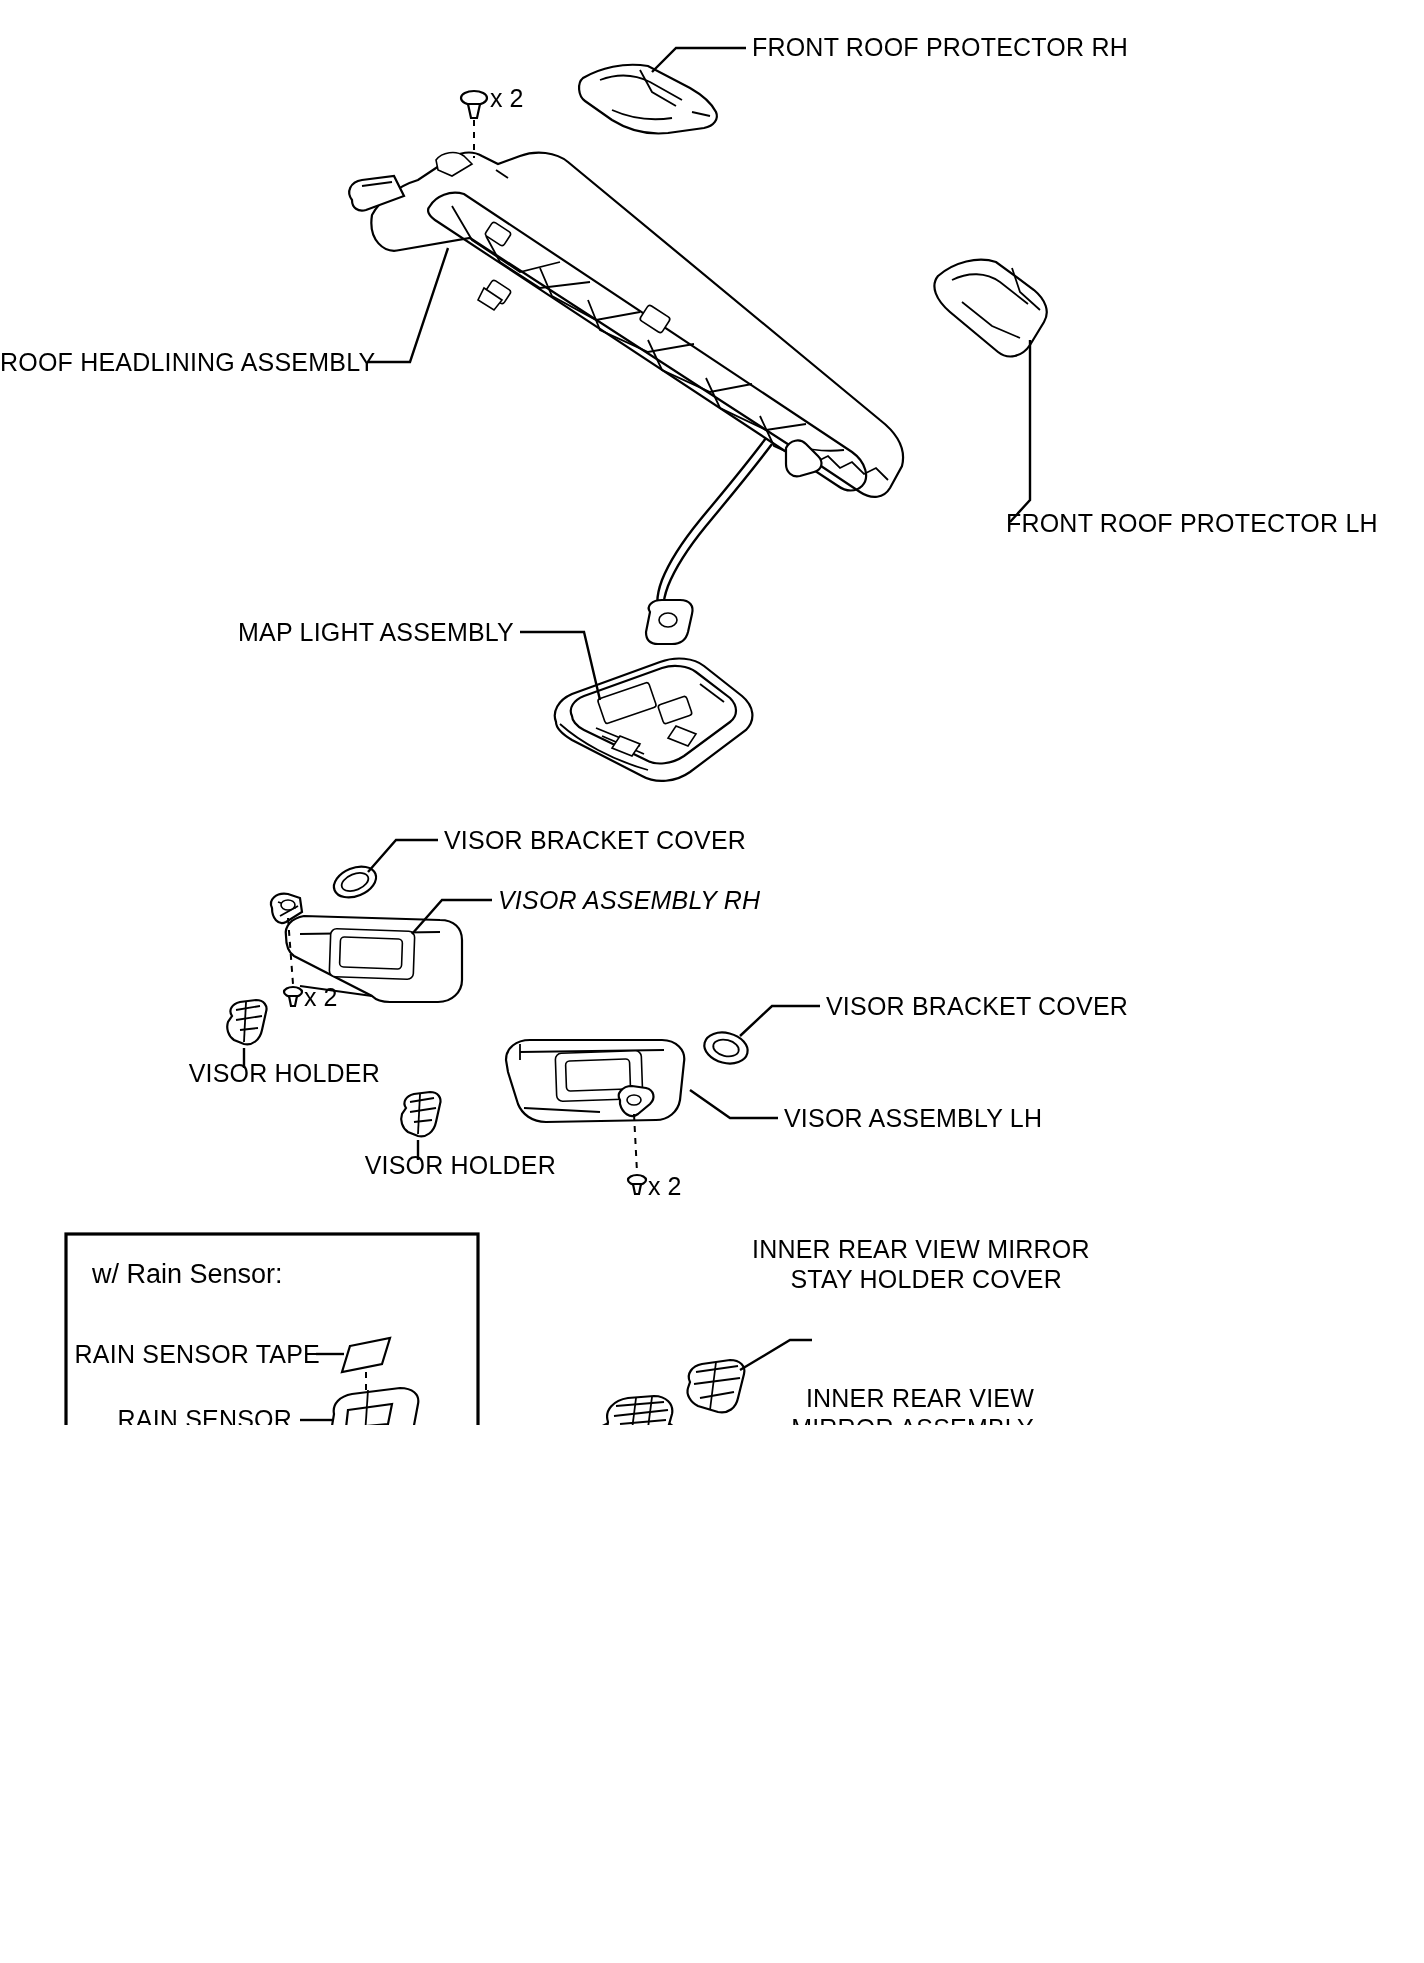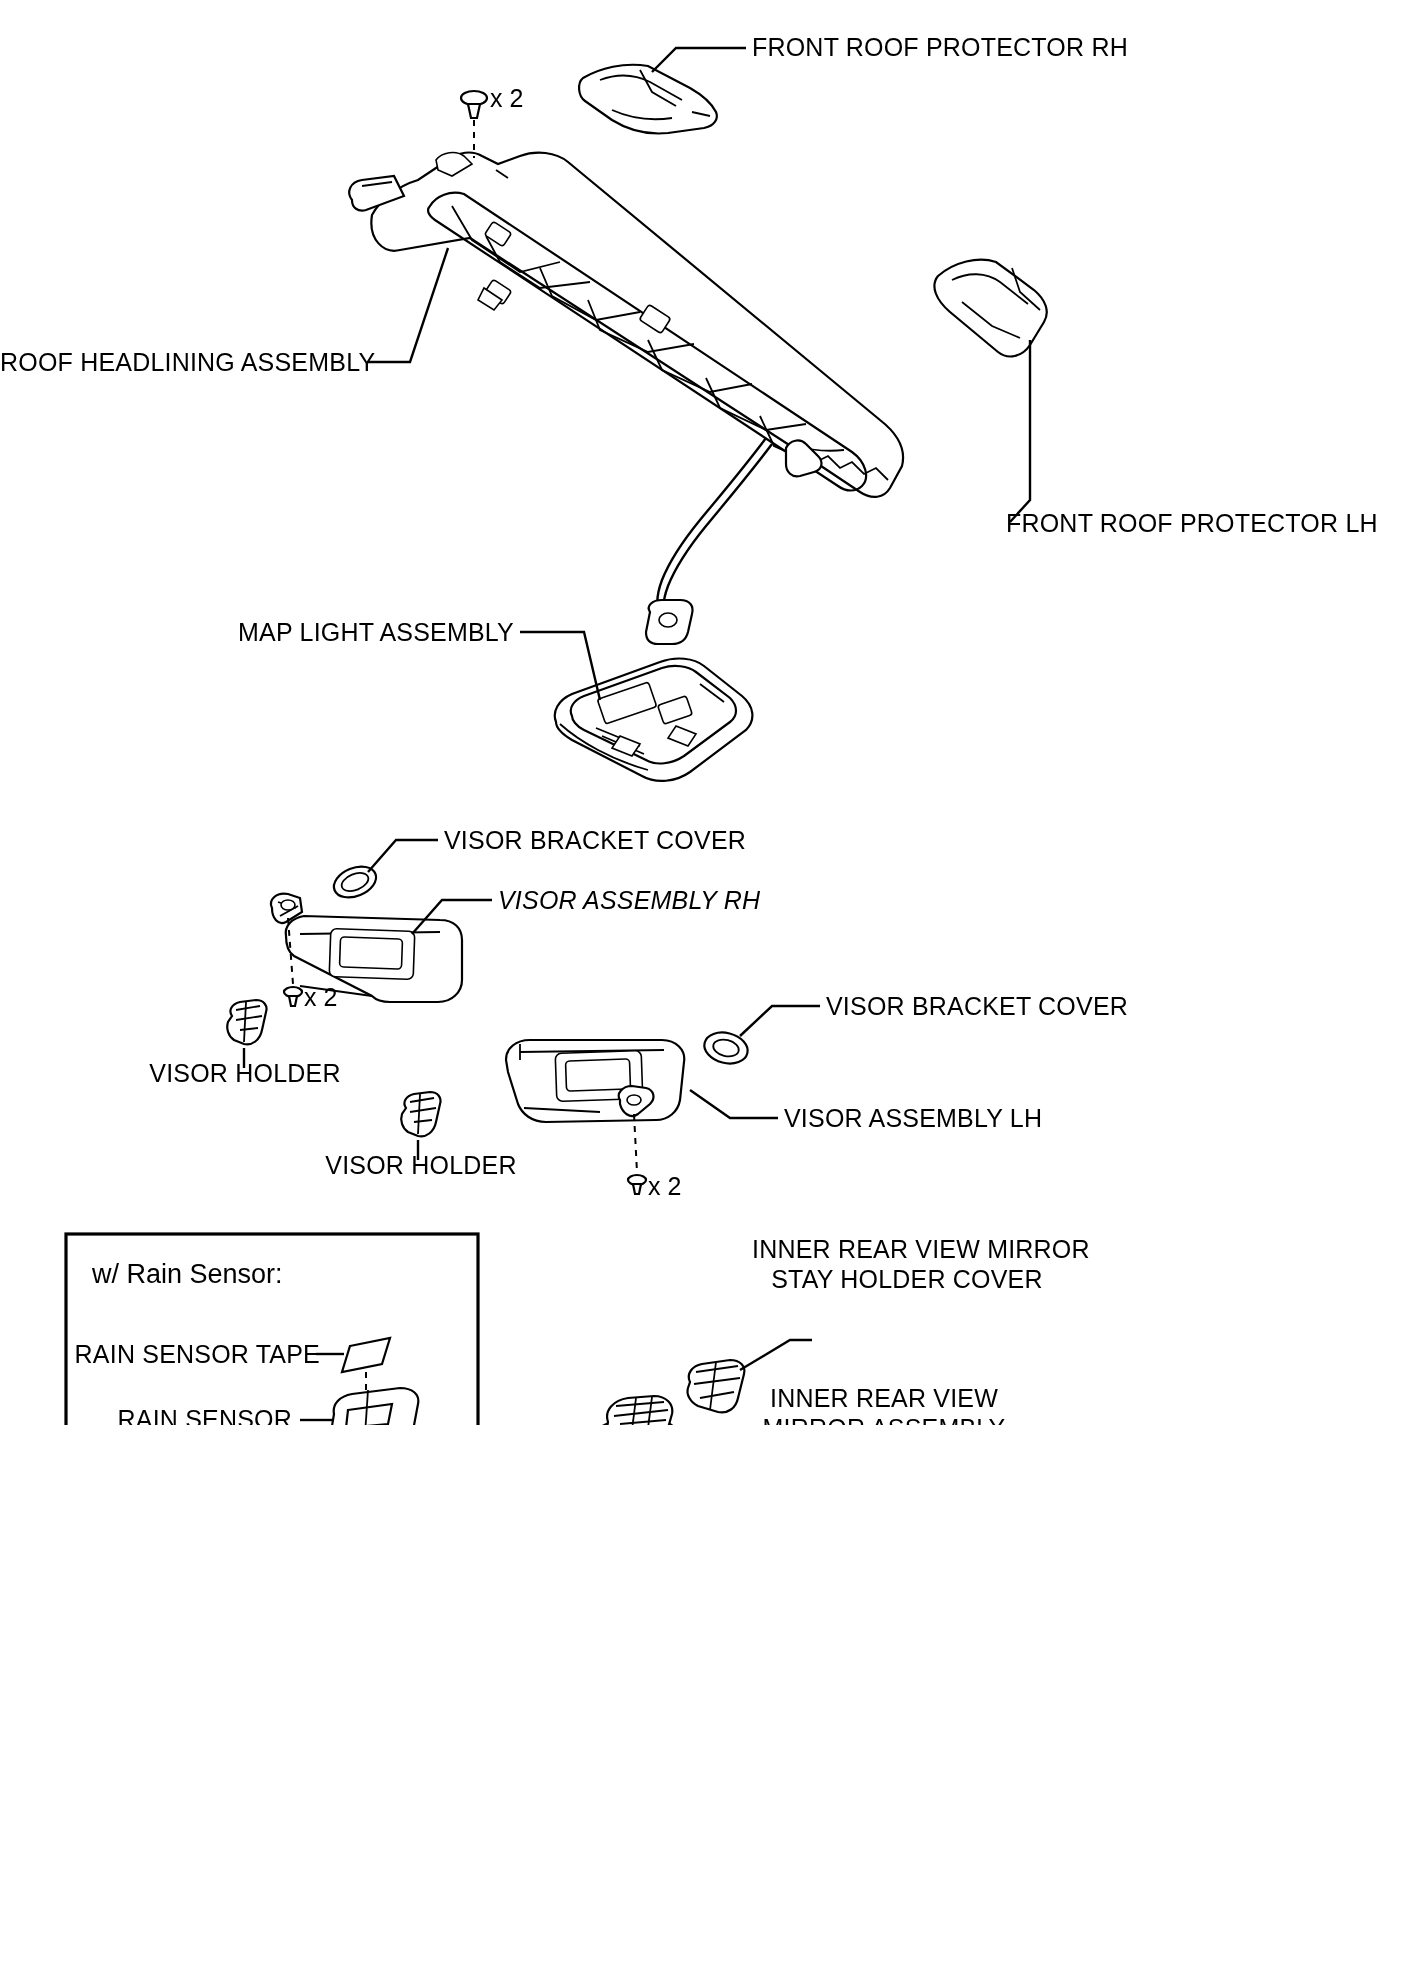--- a/index.html
+++ b/index.html
@@ -18,21 +18,21 @@
   }
   .label {
     position: absolute;
     font-size: 25px;
     line-height: 30px;
     letter-spacing: 0.2px;
     white-space: pre;
     color: #000;
   }
   .label.right { text-align: right; }
-  .label.center { text-align: center; }
+  .label.center { text-align: right; }
   .qty {
     position: absolute;
     font-size: 25px;
     line-height: 28px;
     white-space: pre;
   }
   .boxlabel {
     position: absolute;
     font-size: 27px;
     line-height: 32px;

